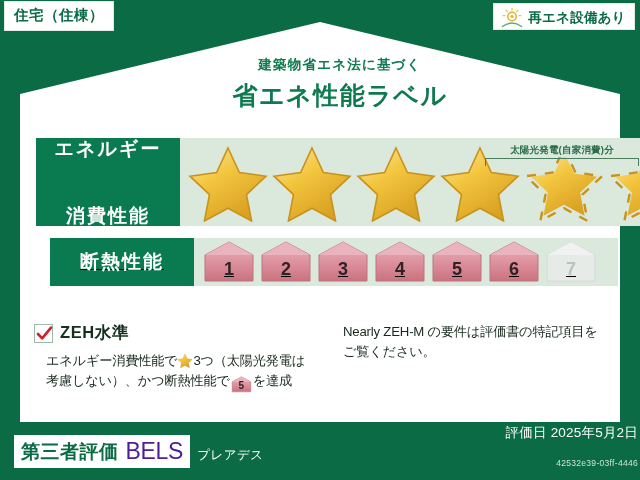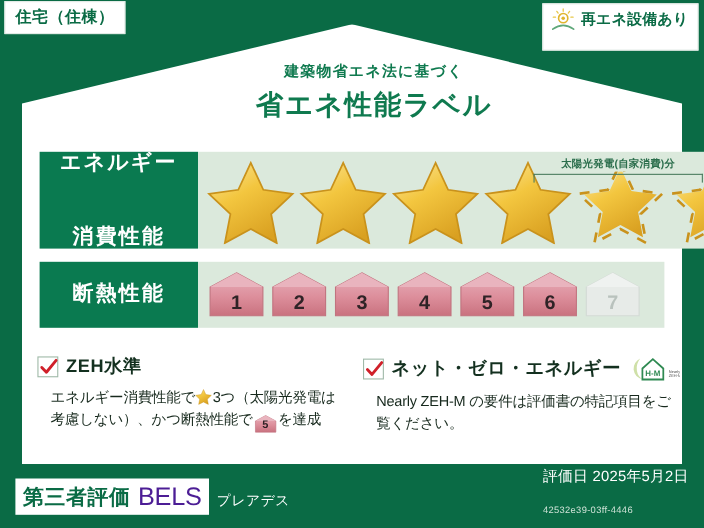--- a/index.html
+++ b/index.html
@@ -31,21 +31,21 @@
     border: 1px solid #e3ebe6;
     z-index: 12;
   }
   .tag-left span {
     font-size: 14.5px; font-weight: bold; color: #0a6b45;
     letter-spacing: .5px; white-space: nowrap;
   }
   .tag-right {
     position: absolute; right: 5px; top: 3px;
     background: #ffffff;
-    padding: 3px 8px 16px 6px;
+    padding: 3px 8px 0 6px;
     border: 1px solid #e3ebe6;
     display: flex; align-items: center; gap: 4px;
     z-index: 12;
   }
   .tag-right span.txt {
     font-size: 13.5px; font-weight: bold; color: #0a6b45;
     letter-spacing: .3px; white-space: nowrap;
   }
   .sun-icon { width: 24px; height: 22px; flex: 0 0 auto; }
 
@@ -63,21 +63,21 @@
     font-size: 25px; font-weight: bold; color: #0f7a4f;
     letter-spacing: 1.5px;
   }
 
   
   .row {
     position: absolute;
     display: flex; align-items: stretch;
   }
   .row-energy { left: 36px; top: 138px; width: 568px; height: 88px; }
-  .row-insul  { left: 36px; top: 238px; width: 568px; height: 60px; }
+  .row-insul  { left: 50px; top: 238px; width: 568px; height: 48px; text-decoration: underline; }
 
   .row-label {
     width: 144px; flex: 0 0 144px;
     background: #0a7a50;
     display: flex; flex-direction: column;
     align-items: center; justify-content: center;
     color: #ffffff; font-weight: bold;
     line-height: 1.22; letter-spacing: 2px;
   }
   .row-energy .row-label { font-size: 19px; gap: 44px; }
@@ -181,22 +181,22 @@
     font-size: 19px; font-weight: bold; color: #0a6b45; letter-spacing: .5px;
   }
   .bels-box .en {
     font-size: 23px; font-weight: normal; color: #4c1d95; letter-spacing: -.3px;
   }
   .brand {
     font-size: 12.5px; color: #ffffff; letter-spacing: .5px;
     padding-bottom: 4px;
   }
   .footer-right {
-    position: absolute; right: 14px; bottom: 12px;
-    text-align: left; z-index: 12;
+    position: absolute; right: 2px; bottom: 12px;
+    text-align: right; z-index: 12;
   }
   .eval-date { font-size: 13.5px; color: #ffffff; font-weight: normal; letter-spacing: .2px; }
   .eval-id { font-size: 8.5px; color: #cfe3d7; margin-top: 16px; letter-spacing: .3px; }
 </style>
 </head>
 <body>
 
 <div id="label">
 
   <div class="inner-panel"></div>
@@ -368,35 +368,20 @@
         <span>エネルギー消費性能で</span><svg class="inline-star" viewBox="0 0 84 80">
             <path d="M42 6 L53.4 30.5 L80 34.2 L60.5 52.6 L65.6 79 L42 66.2 L18.4 79 L23.5 52.6 L4 34.2 L30.6 30.5 Z" fill="url(#g1)" stroke="#c9921c" stroke-width="2"></path>
           </svg><span>3つ（太陽光発電は考慮しない）、かつ断熱性能で</span><span class="inline-badge"><svg viewBox="0 0 54 44">
               <path d="M27 2 L51 15 L51 41 L3 41 L3 15 Z" fill="url(#bp)" stroke="#c1737f" stroke-width="1.5"></path>
               <path d="M27 2 L51 15 L3 15 Z" fill="#e9b4be"></path>
             </svg><i>5</i></span><span>を達成</span>
       </div>
     </div>
 
     <div class="crit-col">
-      <div class="crit-head">
-        <span class="check">
-          <svg viewBox="0 0 17 17">
-            <path d="M2 9 L6.2 13.4 L15 2.6" fill="none" stroke="#d0202a" stroke-width="2.6" stroke-linecap="round" stroke-linejoin="round"></path>
-          </svg>
-        </span>
-        <span class="crit-title">ネット・ゼロ・エネルギー</span>
-        <svg class="zeh-logo" viewBox="0 0 44 26">
-          <path d="M2 14 Q2 7 8 4 Q4 9 5 15 Q6 21 11 23 Q3 22 2 14 Z" fill="#cfe0a8"></path>
-          <path d="M10 13 L19.5 4.5 L29 13 L29 23 L10 23 Z" fill="#ffffff" stroke="#2f8a52" stroke-width="1.6"></path>
-          <text x="19.5" y="19.5" font-family="Liberation Sans, sans-serif" font-size="7.2" font-weight="bold" fill="#2f8a52" text-anchor="middle">H-M</text>
-          <text x="34" y="17" font-family="Liberation Sans, sans-serif" font-size="3.6" fill="#4a4a4a">Nearly</text>
-          <text x="34" y="21" font-family="Liberation Sans, sans-serif" font-size="3.6" fill="#4a4a4a">ZEH-M</text>
-        </svg>
-      </div>
       <div class="crit-text">Nearly ZEH-M の要件は評価書の特記項目をご覧ください。</div>
     </div>
 
   </div>
 
   <div class="footer-left">
     <div class="bels-box">
       <span class="jp">第三者評価</span>
       <span class="en">BELS</span>
     </div>

